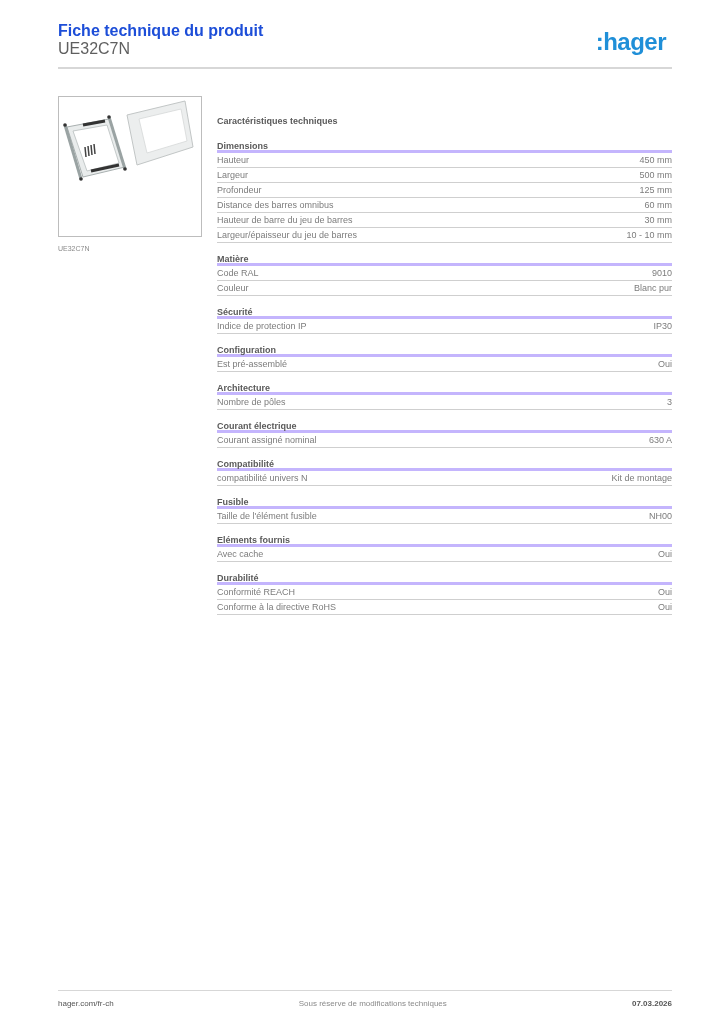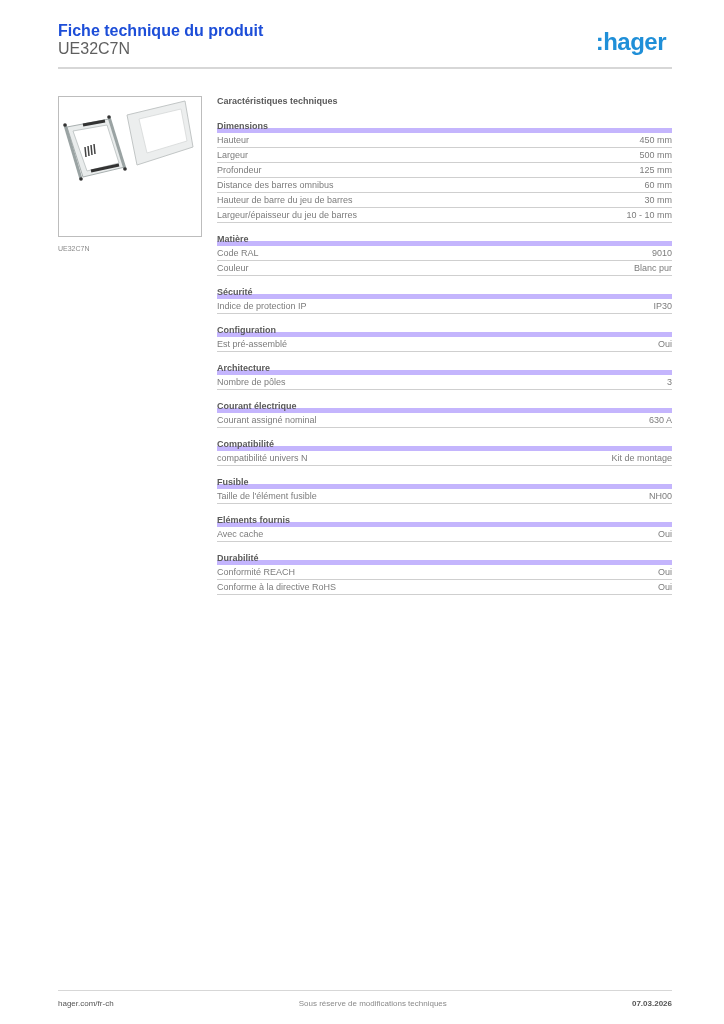--- a/index.html
+++ b/index.html
@@ -10,23 +10,23 @@
   .header .title { font-size: 16px; font-weight: bold; color: #1d4ed8; line-height: 18px; }
   .header .ref { font-size: 16px; color: #5f5f5f; line-height: 18px; }
   .header .logo { position: absolute; right: 6px; top: 6px; font-size: 24px; font-weight: bold; color: #1f8fd8; letter-spacing: -0.5px; }
   .header-rule { position: absolute; left: 58px; top: 67px; width: 614px; height: 2px; background: #d7d7d7; }
 
   .image-box { position: absolute; left: 58px; top: 96px; width: 144px; height: 141px; border: 1px solid #bdbdbd; background: #fff; }
   .image-caption { position: absolute; left: 58px; top: 245px; font-size: 7px; color: #8a8a8a; }
 
   .main { position: absolute; left: 217px; top: 96px; width: 455px; }
   .description { font-size: 9px; font-weight: bold; color: #555; height: 14px; }
-  .section-heading { font-size: 9px; font-weight: bold; color: #5a5a5a; height: 14px; }
+  .section-heading { font-size: 9px; font-weight: bold; color: #5a5a5a; margin-top: 20px; height: 14px; }
   .group { margin-top: 9px; }
-  .group-title { font-size: 9px; font-weight: bold; color: #5a5a5a; height: 14px; line-height: 14px; border-bottom: 5px solid #c4b5fd; }
+  .group-title { font-size: 9px; font-weight: bold; color: #5a5a5a; height: 14px; line-height: 14px; border-bottom: 3px solid #c4b5fd; }
   .row { display: flex; justify-content: space-between; font-size: 9px; color: #7c7c7c; height: 15px; line-height: 14px; border-bottom: 1px solid #cfcfcf; }
   .row .val { text-align: right; }
 
   .footer-rule { position: absolute; left: 58px; top: 990px; width: 614px; height: 1px; background: #d7d7d7; }
   .footer { position: absolute; left: 58px; top: 999px; width: 614px; font-size: 8px; display: flex; justify-content: space-between; }
   .footer .site { font-weight: normal; color: #555; }
   .footer .notice { color: #8a8a8a; }
   .footer .date { font-weight: bold; color: #555; }
 </style>
 </head>

